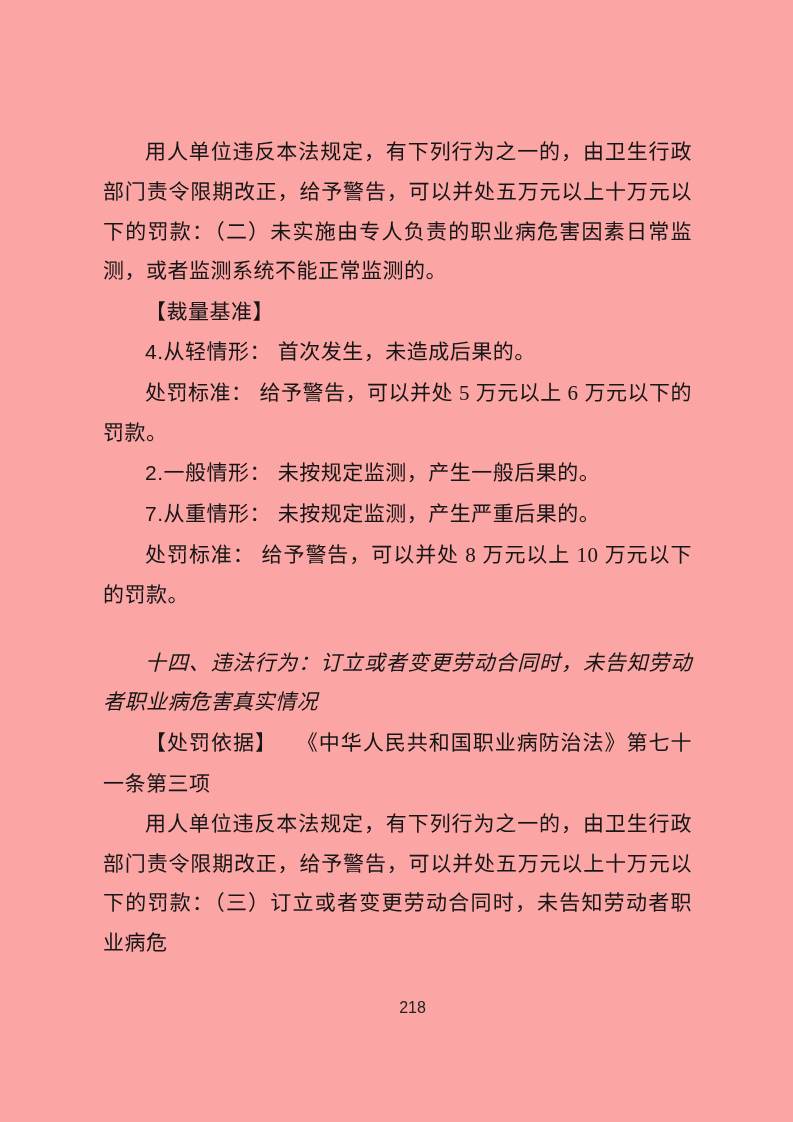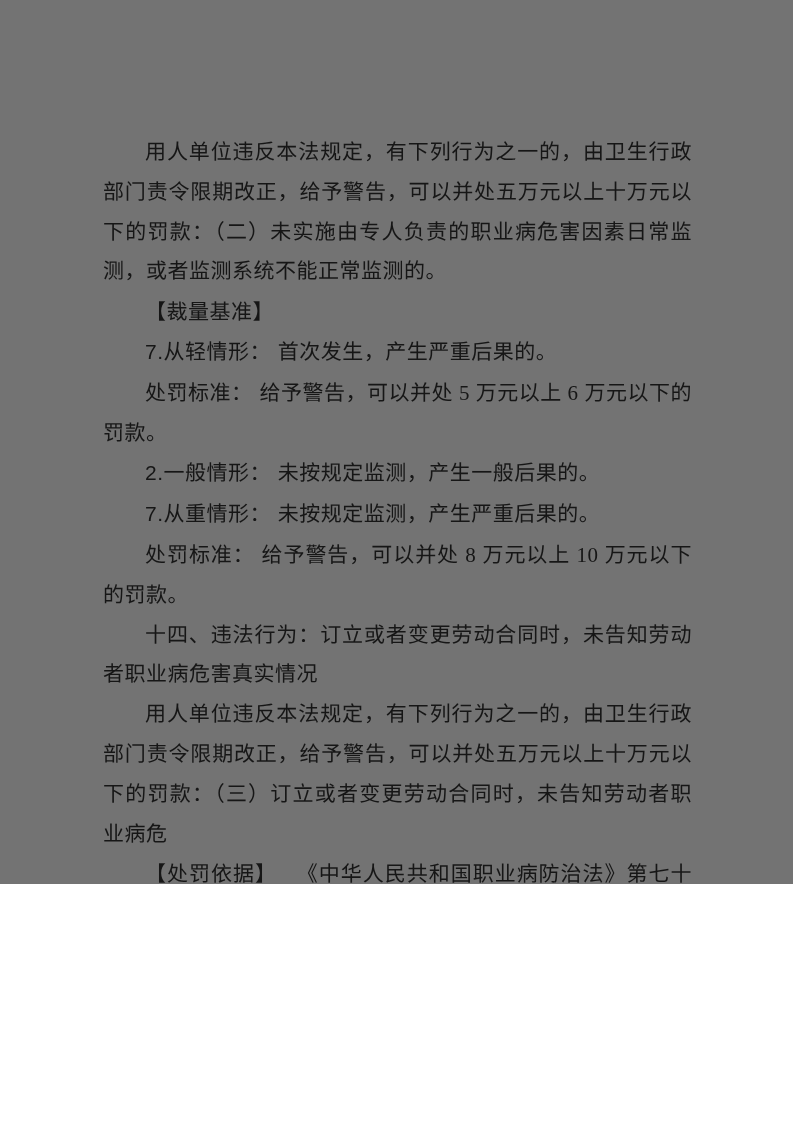--- a/index.html
+++ b/index.html
@@ -3,22 +3,22 @@
 <meta charset="utf-8">
 <style>
   html, body {
     margin: 0;
     padding: 0;
     background: #ffffff;
   }
   .page {
     position: relative;
     width: 793px;
-    height: 884px;
-    background: #737373;
+    height: 1122px;
+    background: #fca5a5;
     overflow: hidden;
     font-family: "Liberation Serif", "DejaVu Serif", serif;
     color: #161616;
   }
   .body-text {
     position: absolute;
     top: 133px;
     left: 103px;
     width: 589px;
     font-size: 21px;
@@ -34,20 +34,22 @@
   
   .hei {
     font-weight: 400;
     font-family: "Liberation Sans", "DejaVu Sans", sans-serif;
   }
   .lbl {
     margin-right: 0.32em;
   }
   
   .kai {
+    font-style: italic;
+    margin-top: 28px;
   }
   .cite {
     margin-left: 1.45em;
   }
   .page-number {
     position: absolute;
     top: 998px;
     left: 16px;
     width: 100%;
     text-align: center;
@@ -62,42 +64,42 @@
 
 <div class="page">
 
   <div class="body-text">
 
     <p class="para">用人单位违反本法规定，有下列行为之一的，由卫生行政部门责令限期改正，给予警告，可以并处五万元以上十万元以下的罚款：（二）未实施由专人负责的职业病危害因素日常监测，或者监测系统不能正常监测的。</p>
 
     <p class="para hei">【裁量基准】</p>
 
     <p class="para">
-      <span class="hei lbl">7.从轻情形：</span><span>首次发生，产生严重后果的。</span>
+      <span class="hei lbl">4.从轻情形：</span><span>首次发生，未造成后果的。</span>
     </p>
     <p class="para">
       <span class="hei lbl">处罚标准：</span><span>给予警告，可以并处 5 万元以上 6 万元以下的罚款。</span>
     </p>
 
     <p class="para">
       <span class="hei lbl">2.一般情形：</span><span>未按规定监测，产生一般后果的。</span>
     </p>
 
     <p class="para">
       <span class="hei lbl">7.从重情形：</span><span>未按规定监测，产生严重后果的。</span>
     </p>
     <p class="para">
       <span class="hei lbl">处罚标准：</span><span>给予警告，可以并处 8 万元以上 10 万元以下的罚款。</span>
     </p>
 
     <p class="para kai">十四、违法行为：订立或者变更劳动合同时，未告知劳动者职业病危害真实情况</p>
 
-    <p class="para">用人单位违反本法规定，有下列行为之一的，由卫生行政部门责令限期改正，给予警告，可以并处五万元以上十万元以下的罚款：（三）订立或者变更劳动合同时，未告知劳动者职业病危</p>
-
     <p class="para">
       <span class="hei">【处罚依据】</span><span class="hei cite">《中华人民共和国职业病防治法》第七十一条第三项</span>
     </p>
+
+    <p class="para">用人单位违反本法规定，有下列行为之一的，由卫生行政部门责令限期改正，给予警告，可以并处五万元以上十万元以下的罚款：（三）订立或者变更劳动合同时，未告知劳动者职业病危</p>
 
   </div>
 
   <div class="page-number">218</div>
 
 </div>
 
 </body></html>

